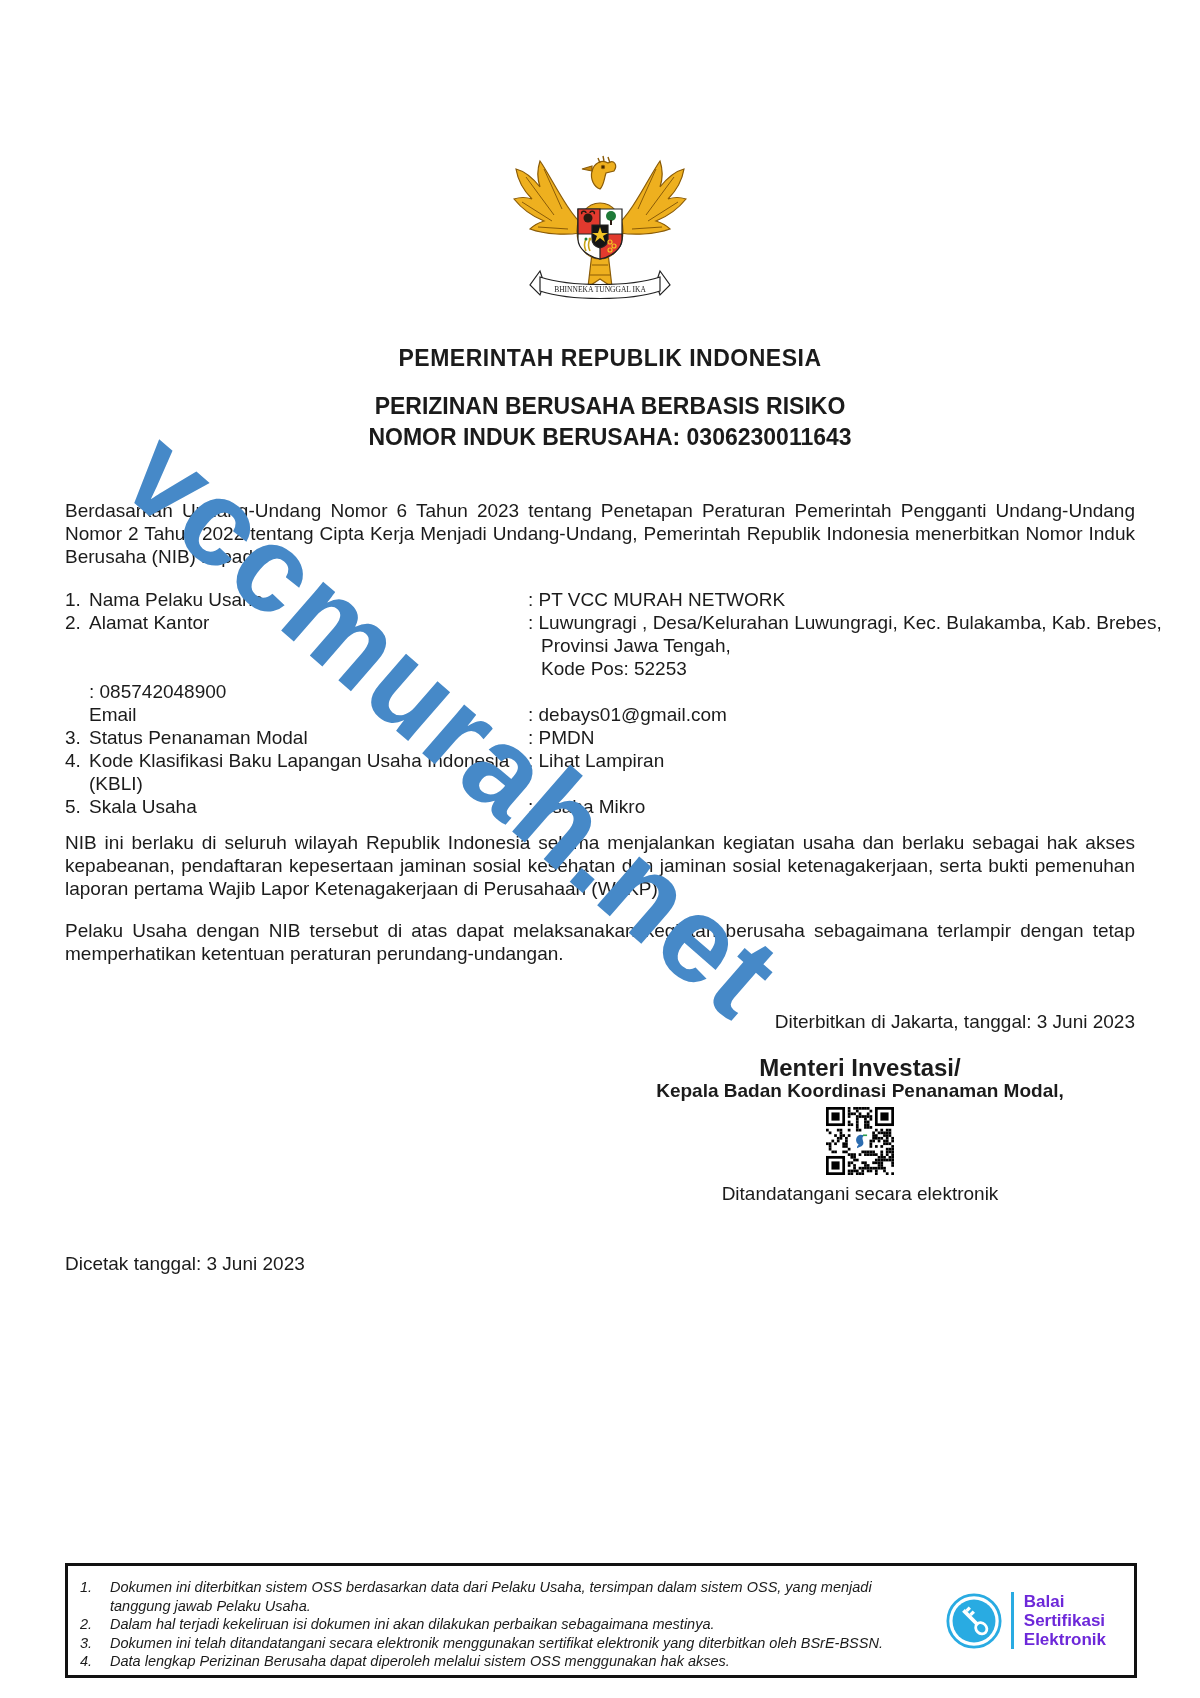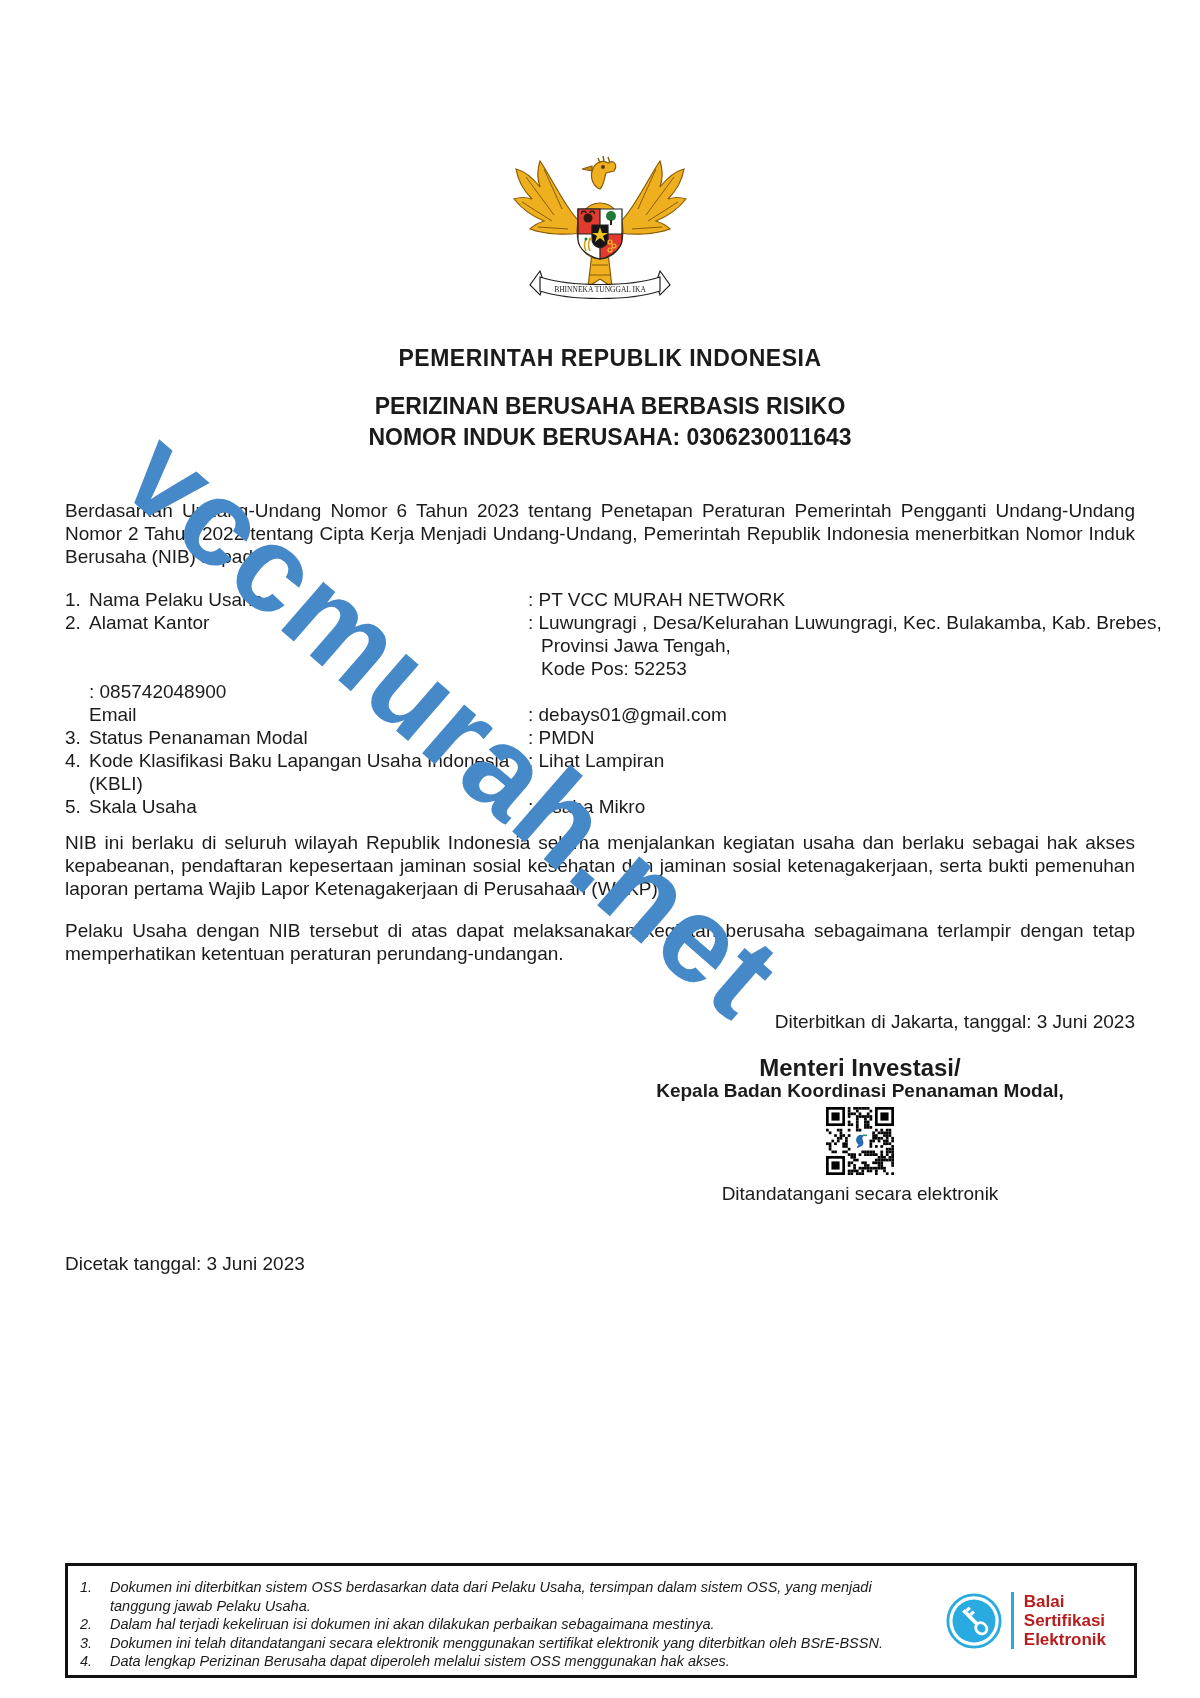--- a/index.html
+++ b/index.html
@@ -413,21 +413,21 @@
       <svg class="bse-circle" viewBox="0 0 60 60">
         <circle cx="30" cy="30" r="28" fill="none" stroke="#29ABE2" stroke-width="3"></circle>
         <circle cx="30" cy="30" r="23" fill="#29ABE2"></circle>
         <g transform="rotate(-45 30 30)">
           <ellipse cx="30" cy="41" rx="5.5" ry="6.5" fill="none" stroke="#ffffff" stroke-width="3"></ellipse>
           <rect x="28" y="14" width="4" height="22" fill="#ffffff"></rect>
           <rect x="32" y="15" width="5" height="3.5" fill="#ffffff"></rect>
           <rect x="32" y="21" width="5" height="3.5" fill="#ffffff"></rect>
         </g>
       </svg>
-      <div class="bse-text" style="color: #b91c1c; border-left-color: rgb(41, 171, 226);">
+      <div class="bse-text" style="color: #6d28d9; border-left-color: rgb(41, 171, 226);">
         <div>Balai</div>
         <div>Sertifikasi</div>
         <div>Elektronik</div>
       </div>
     </div>
   </div>
 
 </div>
 
 </body></html>

